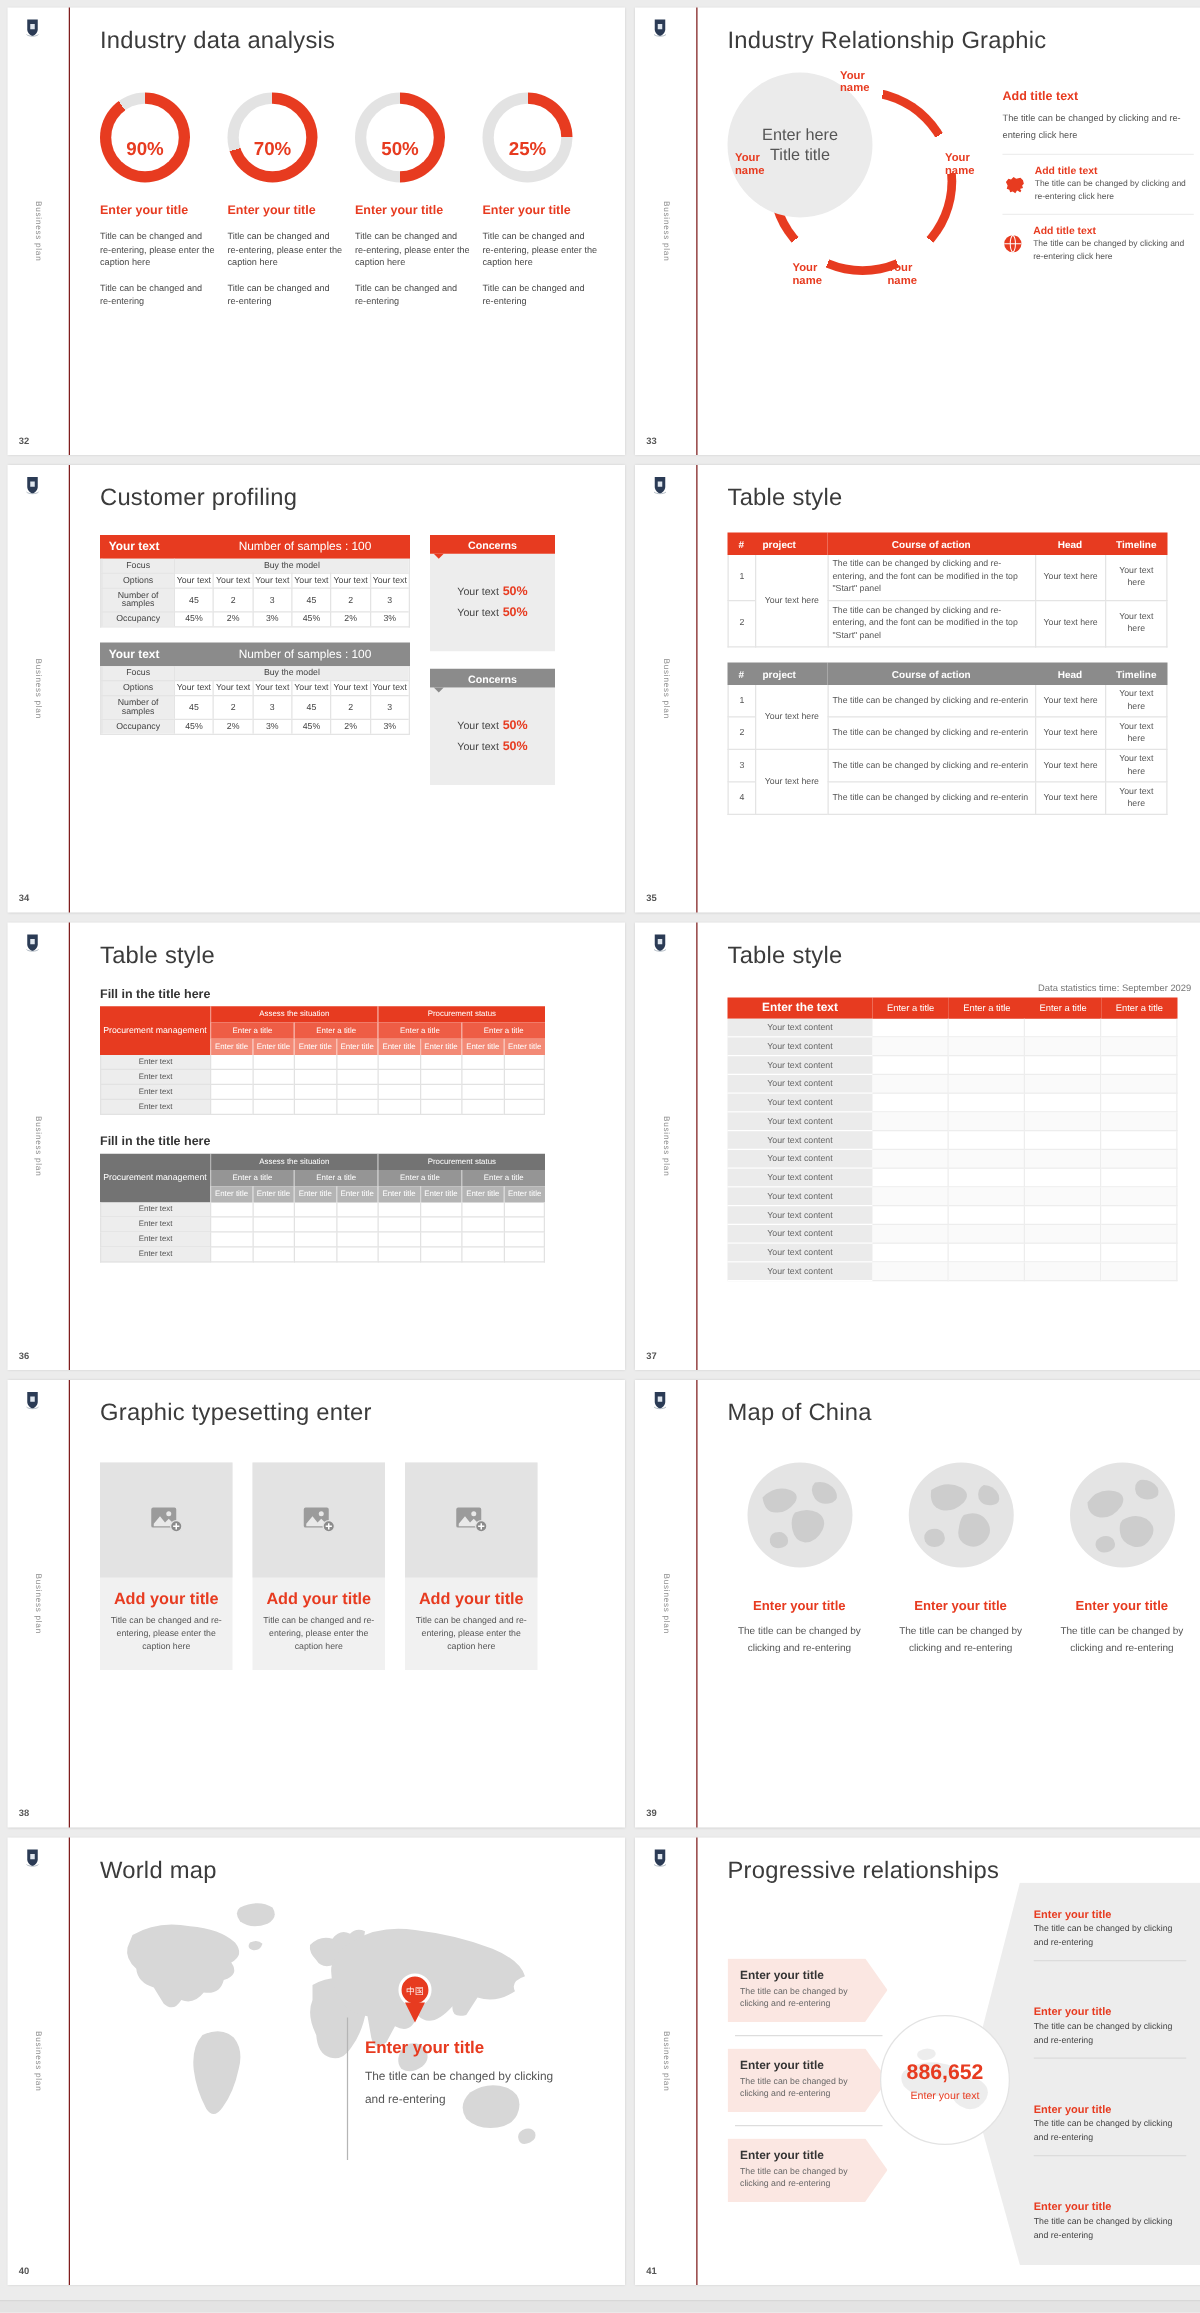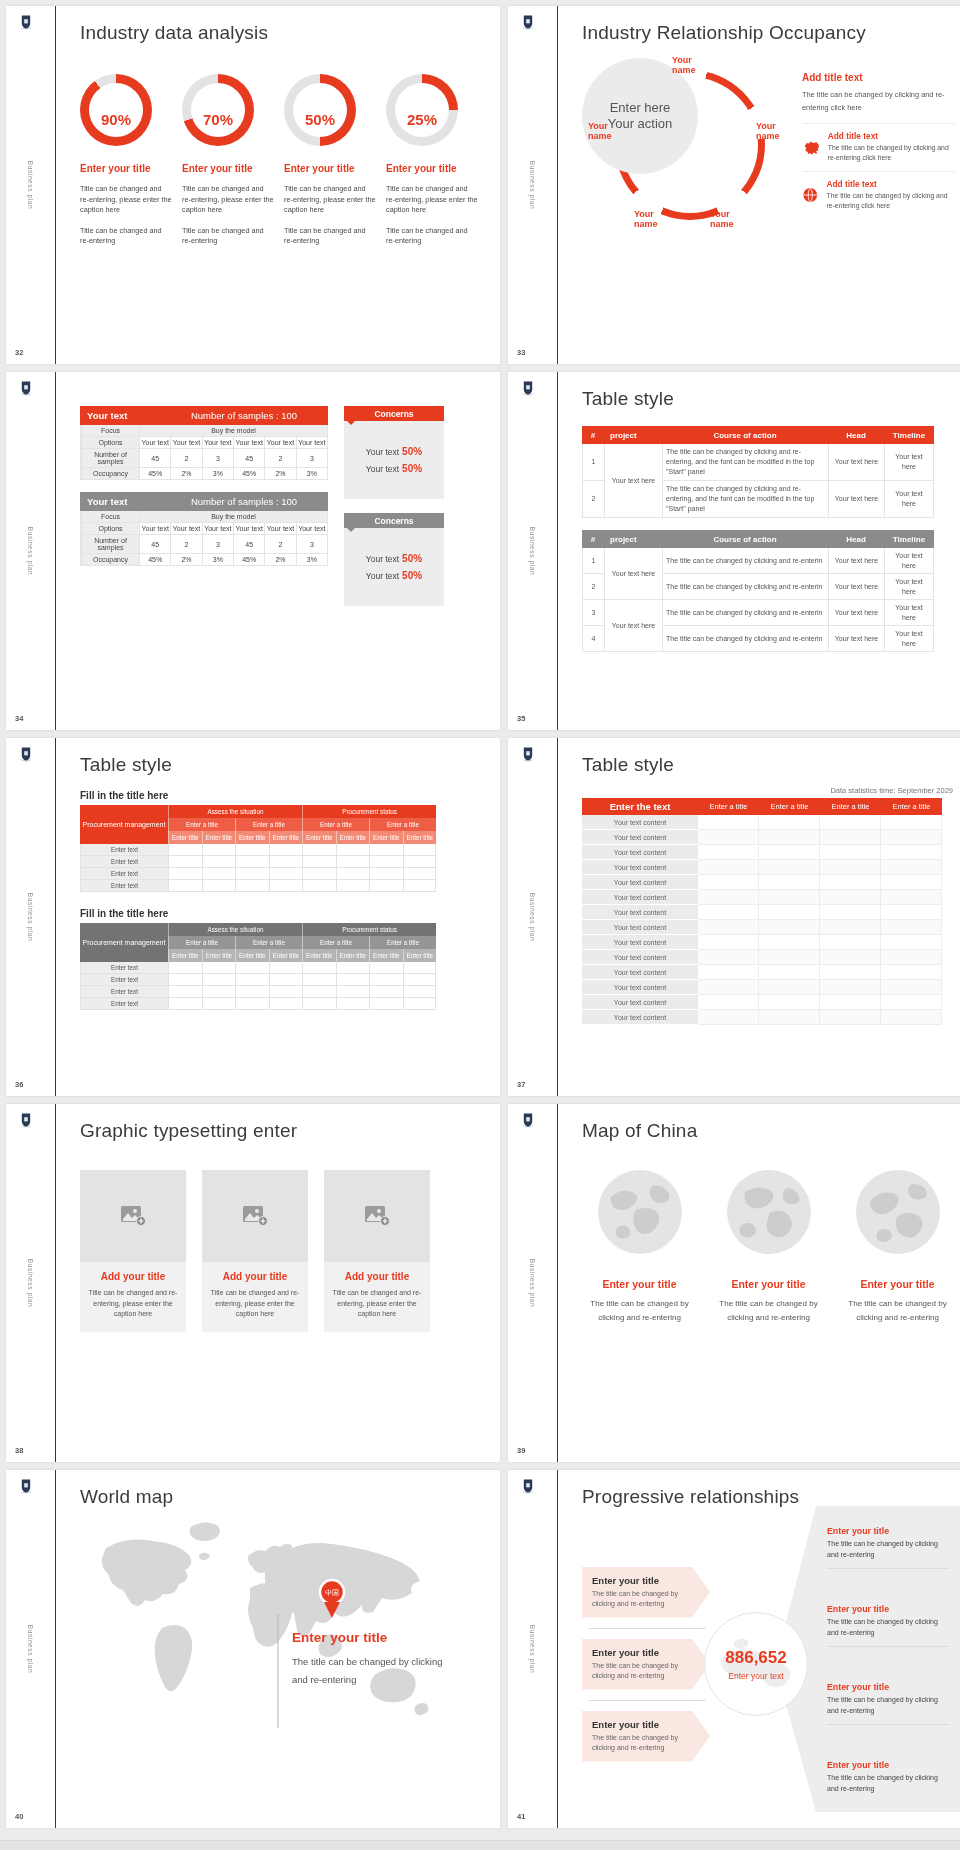--- a/index.html
+++ b/index.html
@@ -79,21 +79,21 @@
   .t37 .hc{color:#fff;display:flex;align-items:center;justify-content:center;height:17px;font-size:7.5px;}
   .t37 .hc.first{font-weight:bold;font-size:9.5px;}
   .t37 .rl{background:#ebebeb;color:#666;display:flex;align-items:center;justify-content:center;height:15px;border-bottom:1px solid #fff;}
   .t37 .c{border-bottom:1px solid #ededed;border-right:1px solid #ededed;height:15px;}
   .t37 .c.alt{background:#fafafa;}
   
   .s38row{display:flex;gap:16px;margin-top:28px;}
   .card38{width:106px;background:#f1f1f1;}
   .imgph{height:92px;background:#e3e3e3;display:flex;align-items:center;justify-content:center;}
   .card38 .tx{padding:9px 8px 12px;text-align:center;}
-  .card38 h4{font-size:10px;font-weight:bold;color:var(--acc);}
+  .card38 h4{font-size:13px;font-weight:bold;color:var(--acc);}
   .card38 p{font-size:7px;color:#555;line-height:1.5;margin-top:6px;}
   
   .s39row{display:flex;gap:14px;margin-top:26px;}
   .g39{width:115px;text-align:center;}
   .g39 h4{font-size:10.5px;font-weight:bold;color:var(--acc);margin-top:18px;}
   .g39 p{font-size:8px;color:#555;line-height:1.7;margin-top:7px;}
   
   .mapwrap{position:relative;margin-top:10px;width:372px;height:250px;}
   .s40tx{position:absolute;left:212px;top:112px;width:160px;}
   .s40tx h3{font-size:13.5px;font-weight:bold;color:var(--acc);}
@@ -174,27 +174,27 @@
     <aside class="side">
       <svg class="crest" width="12" height="15" viewBox="0 0 20 25">
           <path d="M3 1h14v13c0 5-4 8-7 9-3-1-7-4-7-9z" fill="#2b3b55"></path>
           <rect x="7" y="7" width="6" height="7" fill="#dfe6ee"></rect>
           <path d="M2 21c3 3 13 3 16 0" stroke="#9aa5b1" fill="none"></path>
         </svg>
       <span class="vlab">Business plan</span>
       <span class="pnum">33</span>
     </aside>
     <div class="main">
-      <h2 class="stitle">Industry Relationship Occupancy</h2>
+      <h2 class="stitle">Industry Relationship Graphic</h2>
       <div class="s33row">
         <div class="wheelwrap">
           <div class="wheel"></div>
           <div class="wcenter" style="left:50px;top:29px;width:116px;height:116px;inset:auto;">
             <span>Enter here</span>
-            <span>Your action</span>
+            <span>Title title</span>
           </div>
           <span class="wname" style="left:108px;top:-2px;">Your name</span>
           <span class="wname" style="left:24px;top:64px;">Your name</span>
           <span class="wname" style="left:192px;top:64px;">Your name</span>
           <span class="wname" style="left:70px;top:152px;">Your name</span>
           <span class="wname" style="left:146px;top:152px;">Your name</span>
         </div>
         <div class="s33r">
           <h3 class="s33h">Add title text</h3>
           <p class="s33b">The title can be changed by clicking and re-entering click here</p>
@@ -227,20 +227,21 @@
     <aside class="side">
       <svg class="crest" width="12" height="15" viewBox="0 0 20 25">
           <path d="M3 1h14v13c0 5-4 8-7 9-3-1-7-4-7-9z" fill="#2b3b55"></path>
           <rect x="7" y="7" width="6" height="7" fill="#dfe6ee"></rect>
           <path d="M2 21c3 3 13 3 16 0" stroke="#9aa5b1" fill="none"></path>
         </svg>
       <span class="vlab">Business plan</span>
       <span class="pnum">34</span>
     </aside>
     <div class="main">
+      <h2 class="stitle">Customer profiling</h2>
       <div class="s34row">
         <div>
 
           <div class="t34">
             <div class="t34h redbg">
                 <span class="l">Your text</span>
                 <span class="r">Number of samples : 100</span>
               </div>
             <div class="t34g">
               <div class="lab">Focus</div>

